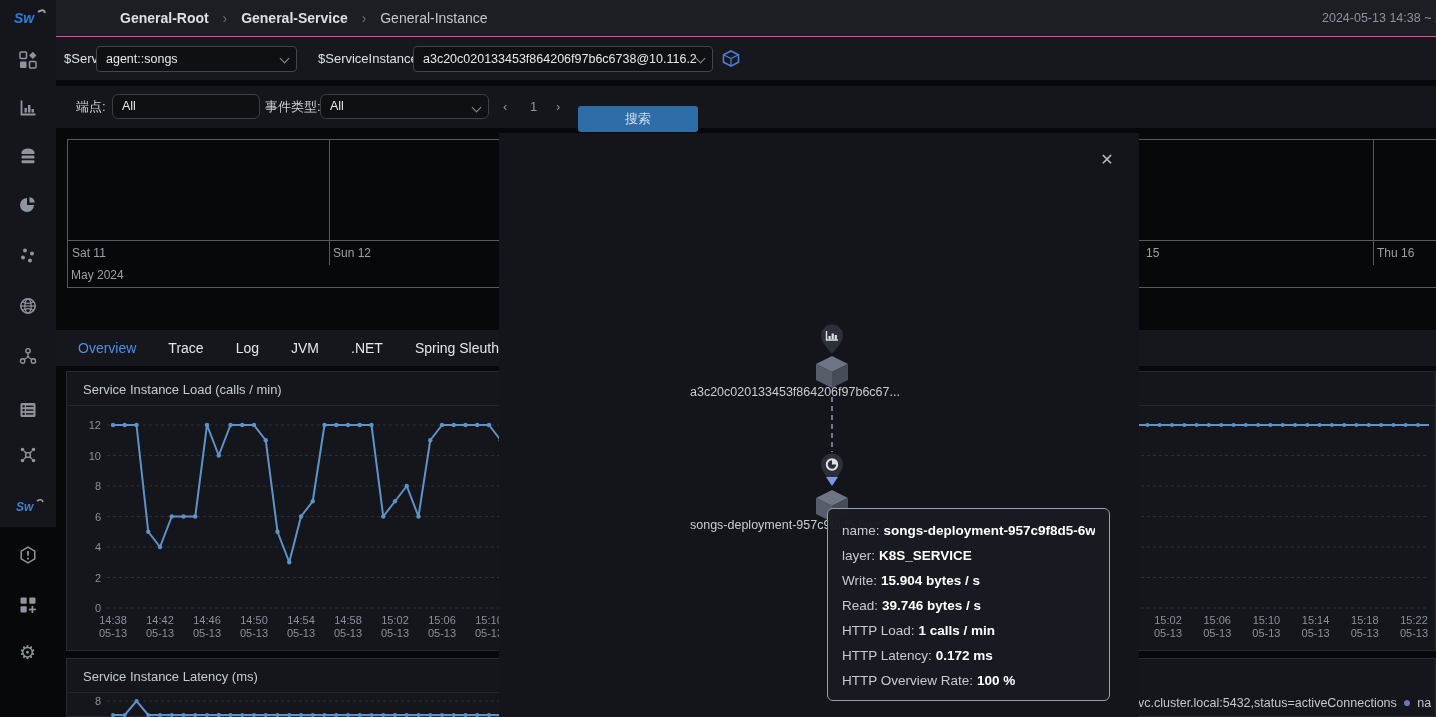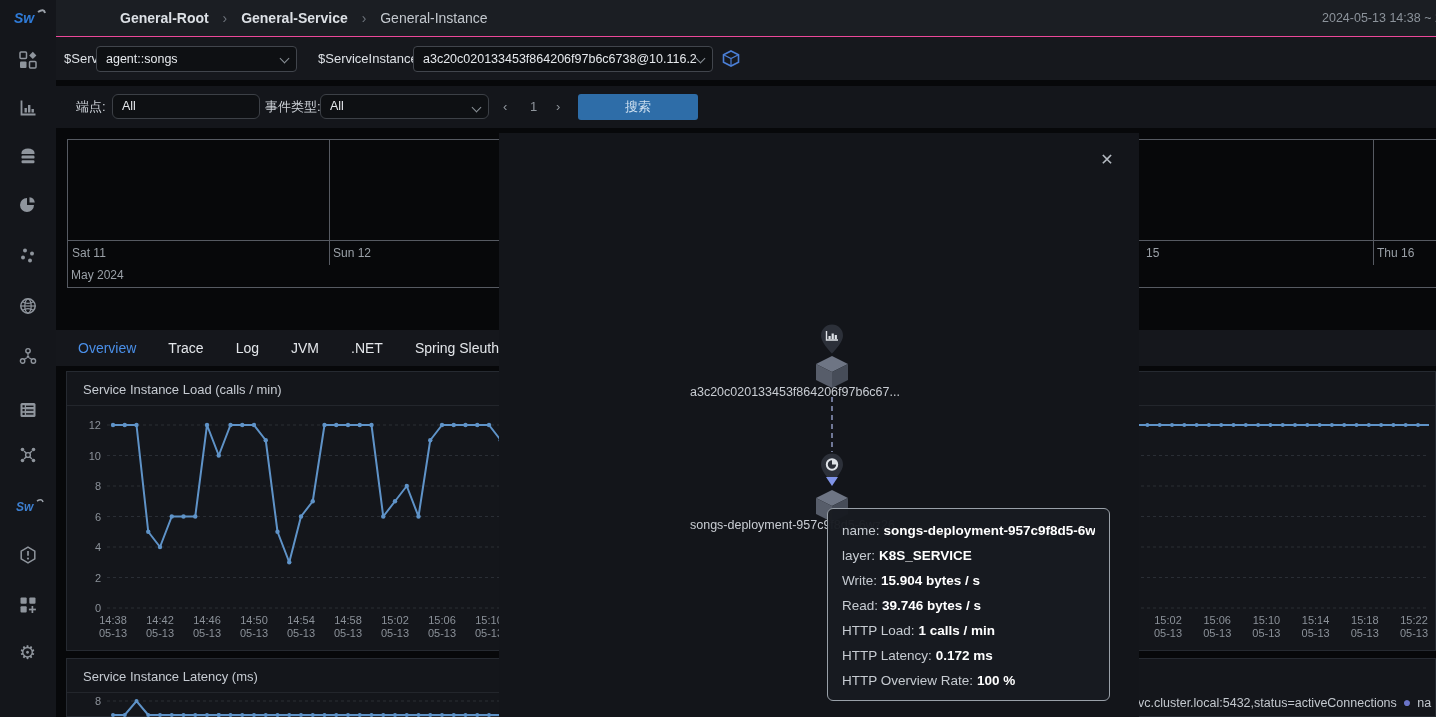--- a/index.html
+++ b/index.html
@@ -2,21 +2,21 @@
 <html><head>
 <meta charset="utf-8">
 <style>
   * { margin:0; padding:0; box-sizing:border-box; }
   html,body { background:#000; }
   body { font-family:"Liberation Sans","DejaVu Sans",sans-serif; }
   #stage { position:relative; width:1436px; height:717px; overflow:hidden; background:#07080a; }
   .abs { position:absolute; }
 
   
-  #sidebar { left:0; top:0; width:56px; height:717px; background:#14161b; z-index:3; }
+  #sidebar { left:0; top:0; width:56px; height:527px; background:#14161b; z-index:3; }
   .sb-ic { position:absolute; left:19px; width:18px; height:18px; color:#8f959d; }
   .sb-ic svg { display:block; }
 
   
   #topbar { left:56px; top:0; width:1380px; height:36px; background:#1b1e23; }
   #crumbs { left:64px; top:0; height:36px; line-height:36px; font-size:14px; color:#c3c8ce; white-space:nowrap; }
   .crumb-b { color:#dce0e5; font-weight:bold; }
   .crumb-sep { color:#6e747c; margin:0 10px; }
   #daterange { left:1266px; top:0; height:36px; line-height:36px; font-size:12.5px; color:#8c939b; white-space:nowrap; }
 
@@ -25,21 +25,21 @@
   .selbox { position:absolute; top:9px; height:26px; background:#0e1013; border:1px solid #41454c; border-radius:4px;
             color:#e6e9ed; font-size:12.5px; line-height:24px; padding:0 22px 0 9px; white-space:nowrap; overflow:hidden; }
   .chev { position:absolute; right:8px; top:8px; width:7px; height:7px; border-left:1.5px solid #8a9097; border-bottom:1.5px solid #8a9097; transform:rotate(-45deg); }
 
   
   #filterrow { left:56px; top:86px; width:1380px; height:42px; background:#14161b; }
   .flt-label { position:absolute; top:0; height:42px; line-height:42px; font-size:13px; color:#cdd2d8; }
   .flt-box { position:absolute; top:8px; height:25px; background:#0e1013; border:1px solid #3c4046; border-radius:6px;
              color:#e4e7eb; font-size:12.5px; line-height:23px; padding:0 9px; }
   .pager { position:absolute; top:0; height:42px; line-height:42px; color:#8f959c; font-size:13px; }
-  #searchbtn { position:absolute; left:522px; top:8px; width:120px; height:26px; background:#2e6da8; border-radius:3px;
+  #searchbtn { position:absolute; left:522px; top:20px; width:120px; height:26px; background:#2e6da8; border-radius:3px;
                color:#cfe0f0; font-size:13px; text-align:center; line-height:26px; cursor:pointer; }
 
   
   .tl-line { position:absolute; background:#565a62; }
   .tl-day { position:absolute; font-size:12px; color:#9aa0a7; white-space:nowrap; }
 
   
   #tabbar { left:56px; top:330px; width:1380px; height:36px; background:#15171c; display:flex; align-items:center; gap:32px; padding-left:22px; }
   .tab { font-size:14px; color:#e3e6ea; white-space:nowrap; cursor:pointer; }
   .tab.active { color:#4a8fe8; }

